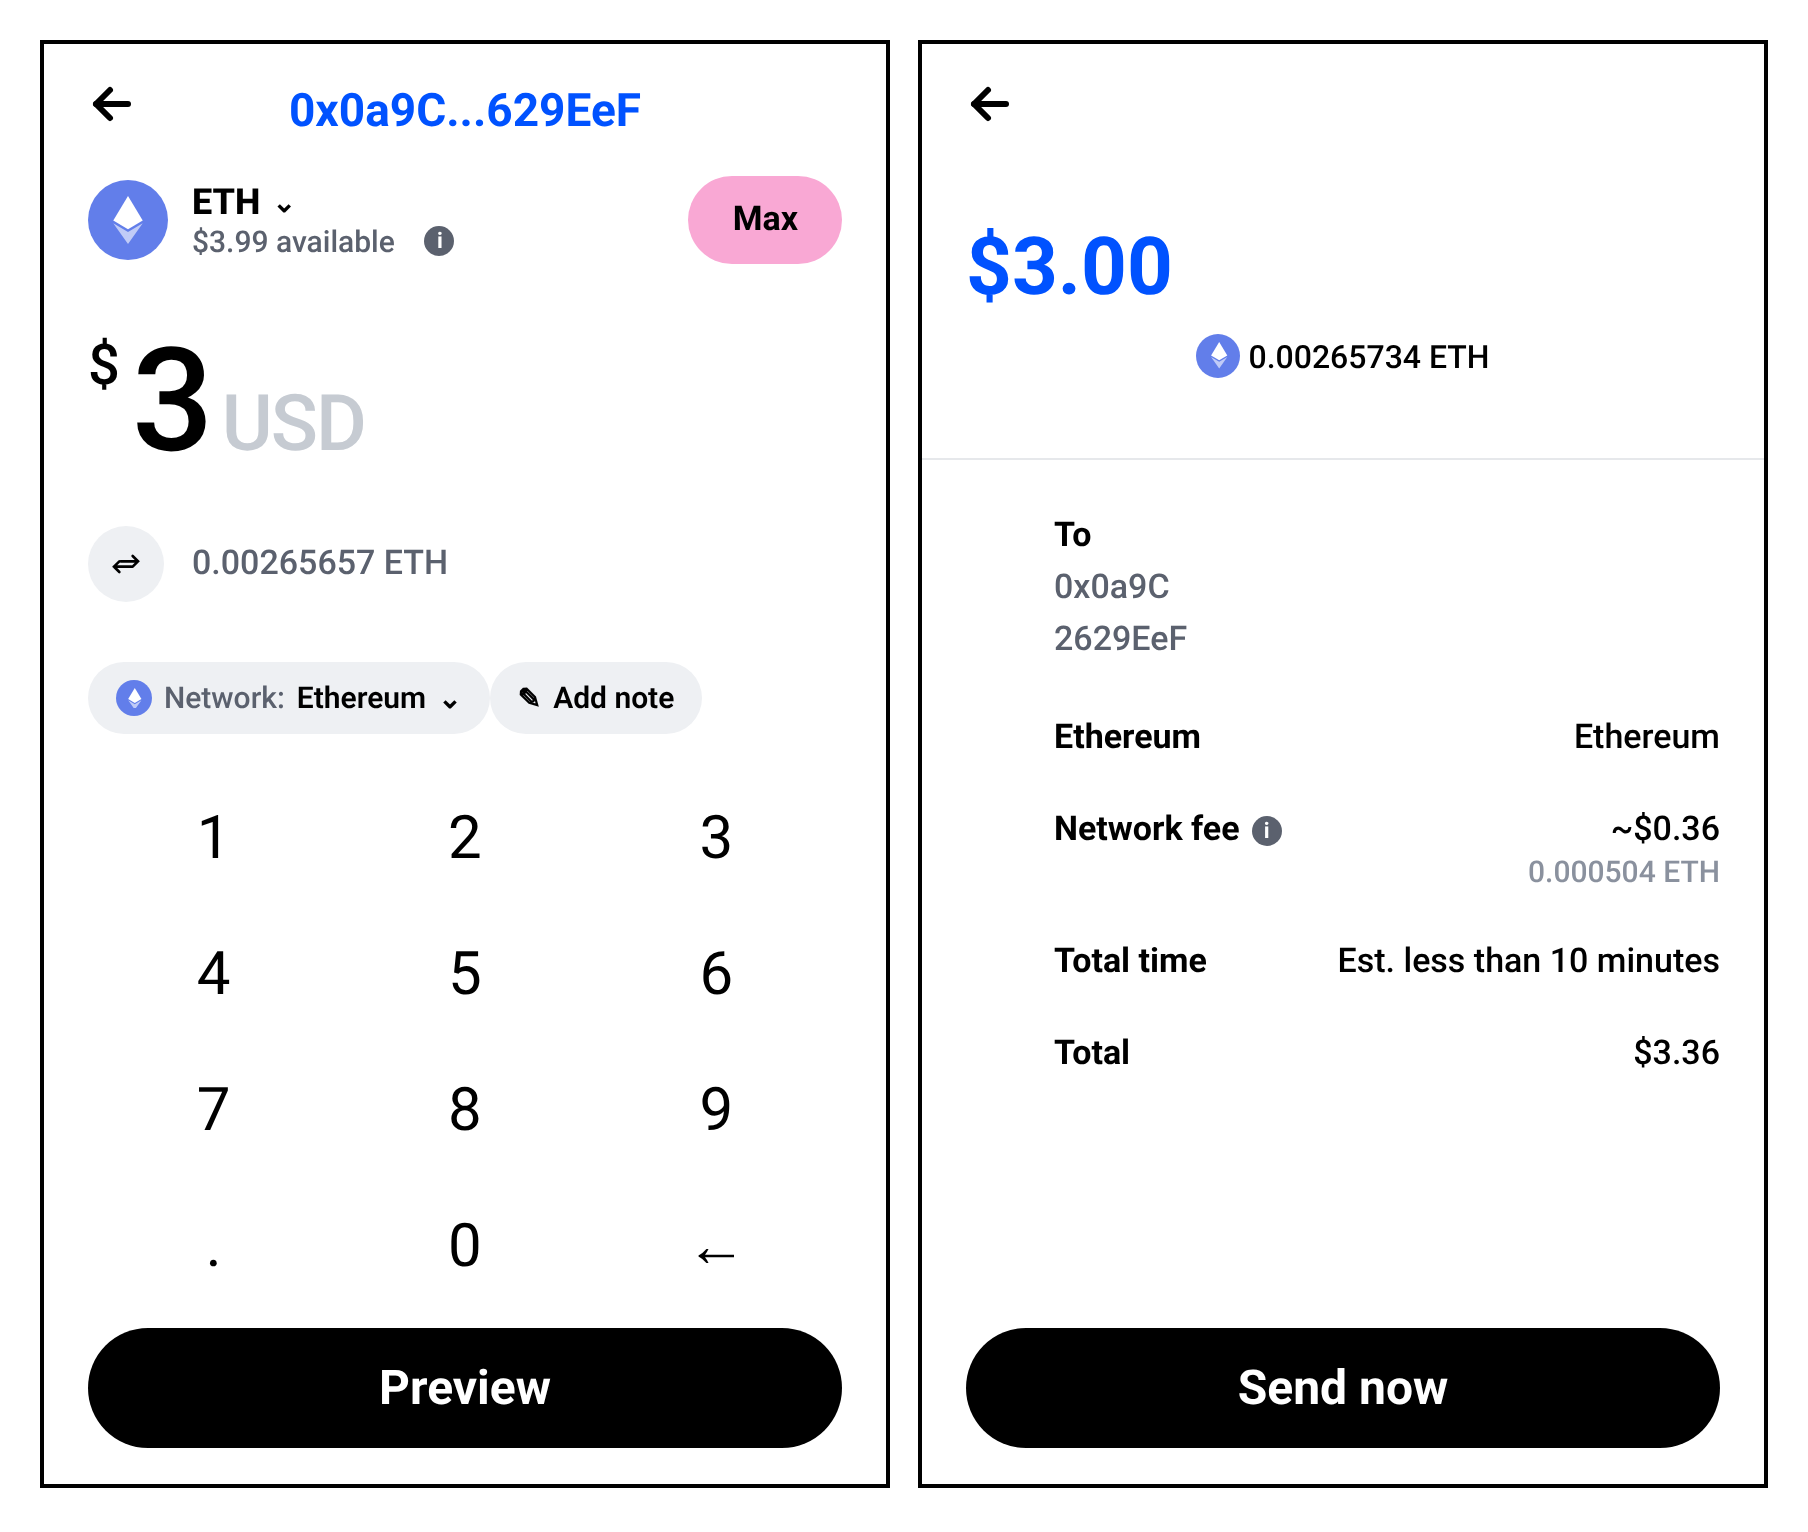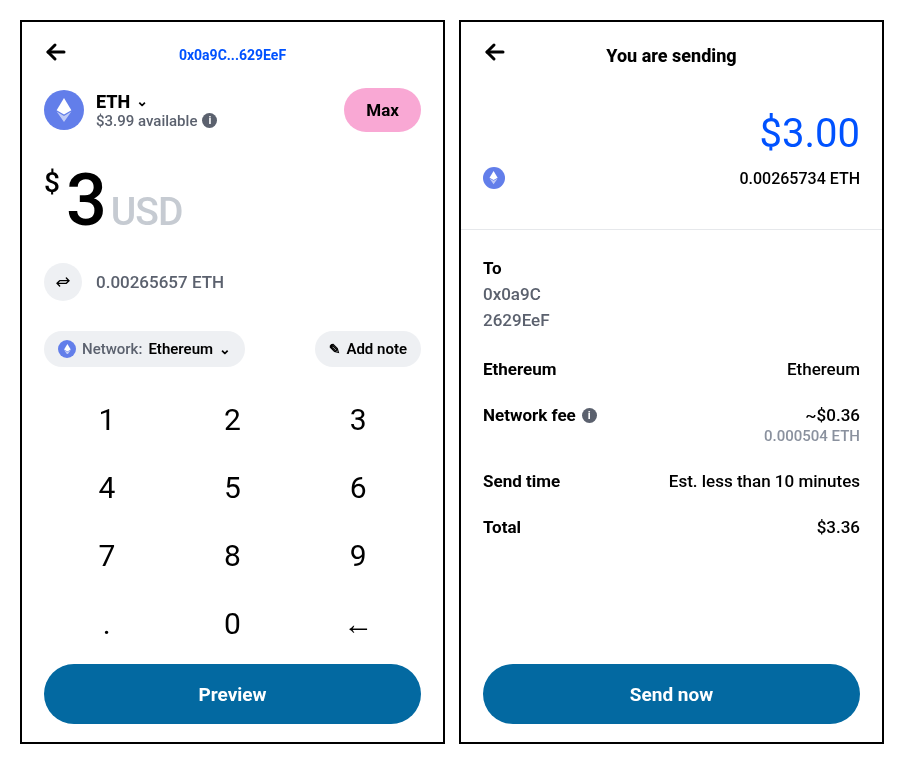--- a/index.html
+++ b/index.html
@@ -14,34 +14,34 @@
     display: flex;
     flex-direction: column;
     position: relative;
   }
 
   
   .topbar { display: flex; align-items: center; height: 30px; margin-bottom: 18px; }
   .back { font-size: 26px; font-weight: 900; cursor: pointer; width: 30px;}
   .addr {
     flex: 1; text-align: center;
-    color: #0052ff; font-weight: 700; font-size: 14px;
+    color: #0052ff; font-weight: 700; font-size: 23px;
   }
 
   .asset-row { display: flex; align-items: center; gap: 12px; margin-bottom: 26px;}
   .eth-badge {
     width: 40px; height: 40px; border-radius: 50%;
     background: #627eea; display: flex; align-items: center; justify-content: center;
     color: #fff;
   }
   .eth-badge.small { width: 22px; height: 22px; }
   .eth-badge svg { width: 60%; height: 60%; }
   .asset-info { flex:1; }
   .asset-name { font-weight: 800; font-size: 18px; display:flex; align-items:center; gap:6px;}
-  .asset-avail { color: #5b616e; font-size: 15px; font-weight:500; display:flex; align-items:center; gap:5px;}
+  .asset-avail { color: #5b616e; font-size: 15px; font-weight:500; display:flex; align-items:center; gap:15px;}
   .info-icon {
     width: 15px; height: 15px; border-radius: 50%;
     background: #5b616e; color: #fff; font-size: 11px;
     display: inline-flex; align-items: center; justify-content: center;
     font-weight:700;
   }
   .max-btn {
     background: #f9a8d4; border: none; border-radius: 22px;
     padding: 12px 22px; font-weight: 700; font-size: 17px; cursor:pointer;
   }
@@ -51,50 +51,50 @@
   .amount-num { font-size: 72px; font-weight: 500; letter-spacing:-2px;}
   .amount-cur { font-size: 39px; font-weight: 500; color:#c6cbd2; letter-spacing:-1px;}
 
   .convert-row { display:flex; align-items:center; gap:14px; margin-bottom:30px;}
   .swap-btn {
     width:38px; height:38px; border-radius:50%; background:#eef0f3;
     display:flex; align-items:center; justify-content:center; cursor:pointer; border:none;
   }
   .convert-val { color:#5b616e; font-size:17px; font-weight:500;}
 
-  .chips-row { display:flex; gap:12px; margin-bottom:18px;justify-content:space-between;}
+  .chips-row { display:flex; margin-bottom:18px;}
   .chip {
     background:#eef0f3; border-radius:22px; padding:9px 14px;
     display:flex; align-items:center; gap:6px; font-size:15px; font-weight:600;
     cursor:pointer; border:none;
   }
   .chip .eth-badge { width:18px; height:18px;}
   .chip .lab { color:#5b616e; font-weight:500;}
 
   .keypad { flex:1; display:grid; grid-template-columns:repeat(3,1fr); grid-template-rows:repeat(4,1fr);}
   .key {
     display:flex; align-items:center; justify-content:center;
     font-size:30px; font-weight:400; cursor:pointer; background:none; border:none;
   }
 
   .primary-btn {
-    background:#0369a1; color:#fff; border:none; border-radius:40px;
-    height:60px; font-size:19px; font-weight:700; cursor:pointer; width:100%;
+    background:#000000; color:#fff; border:none; border-radius:40px;
+    height:60px; font-size:24px; font-weight:700; cursor:pointer; width:100%;
     margin-top: 6px;
   }
 
   
   .topbar2 { display:flex; align-items:center; height:30px; margin-bottom:40px;}
   .title2 { flex:1; text-align:center; font-weight:800; font-size:18px;}
 
-  .summary-amt { text-align:right; color:#0052ff; font-weight:400; font-size:40px; margin-bottom:10px;}
-  .summary-sub { display:flex; align-items:center; justify-content:space-between; gap:4px; font-size:16px; font-weight:500; margin-bottom:40px;}
+  .summary-amt { text-align:left; color:#0052ff; font-weight:700; font-size:40px; margin-bottom:10px;}
+  .summary-sub { display:flex; align-items:center; justify-content:center; gap:4px; font-size:16px; font-weight:500; margin-bottom:40px;}
   .divider { height:1px; background:#e6e8eb; margin: 0 -22px 28px -22px;}
 
-  .detail { margin-bottom:26px; display:flex; justify-content:space-between; align-items:flex-start; font-size:17px;}
+  .detail { margin-bottom:26px; display:flex; justify-content:space-between; align-items:flex-start; font-size:17px;margin-left:44px;}
   .detail .lab { font-weight:700; display:flex; align-items:center; gap:6px;}
   .detail .val { text-align:right; font-weight:500;}
   .detail .val .sub { color:#8a919e; font-size:15px; margin-top:2px;}
   .to-block .val-lines { color:#5b616e; font-weight:500; line-height:1.5;}
   .spacer { flex:1;}
   .chev { font-size:14px;}
   .pencil::before{content:"✎"; font-size:14px;}
 </style>
 </head>
 <body>
@@ -185,21 +185,20 @@
   </div>
 
   <div class="phone">
     <div class="topbar2">
       <div class="back">
         <svg viewBox="0 0 24 24" width="24" height="24" fill="none" stroke="#000" stroke-width="3" stroke-linecap="round" stroke-linejoin="round">
             <line x1="20" y1="12" x2="4" y2="12"></line>
             <polyline points="11 5 4 12 11 19"></polyline>
           </svg>
       </div>
-      <div class="title2">You are sending</div>
       <div style="width:30px"></div>
     </div>
 
     <div class="summary-amt">$3.00</div>
     <div class="summary-sub">
       <span class="eth-badge small">
         <svg viewBox="0 0 256 417">
             <path fill="#fff" d="M128 0 0 212l128 76 128-76z"></path>
             <path fill="#fff" opacity=".6" d="M128 312 0 236l128 181 128-181z"></path>
           </svg>
@@ -227,21 +226,21 @@
         <span>Network fee</span>
         <span class="info-icon">i</span>
       </div>
       <div class="val">
         <div>~$0.36</div>
         <div class="sub">0.000504 ETH</div>
       </div>
     </div>
 
     <div class="detail">
-      <div class="lab">Send time</div>
+      <div class="lab">Total time</div>
       <div class="val">Est. less than 10 minutes</div>
     </div>
 
     <div class="detail">
       <div class="lab">Total</div>
       <div class="val">$3.36</div>
     </div>
 
     <div class="spacer"></div>
 

